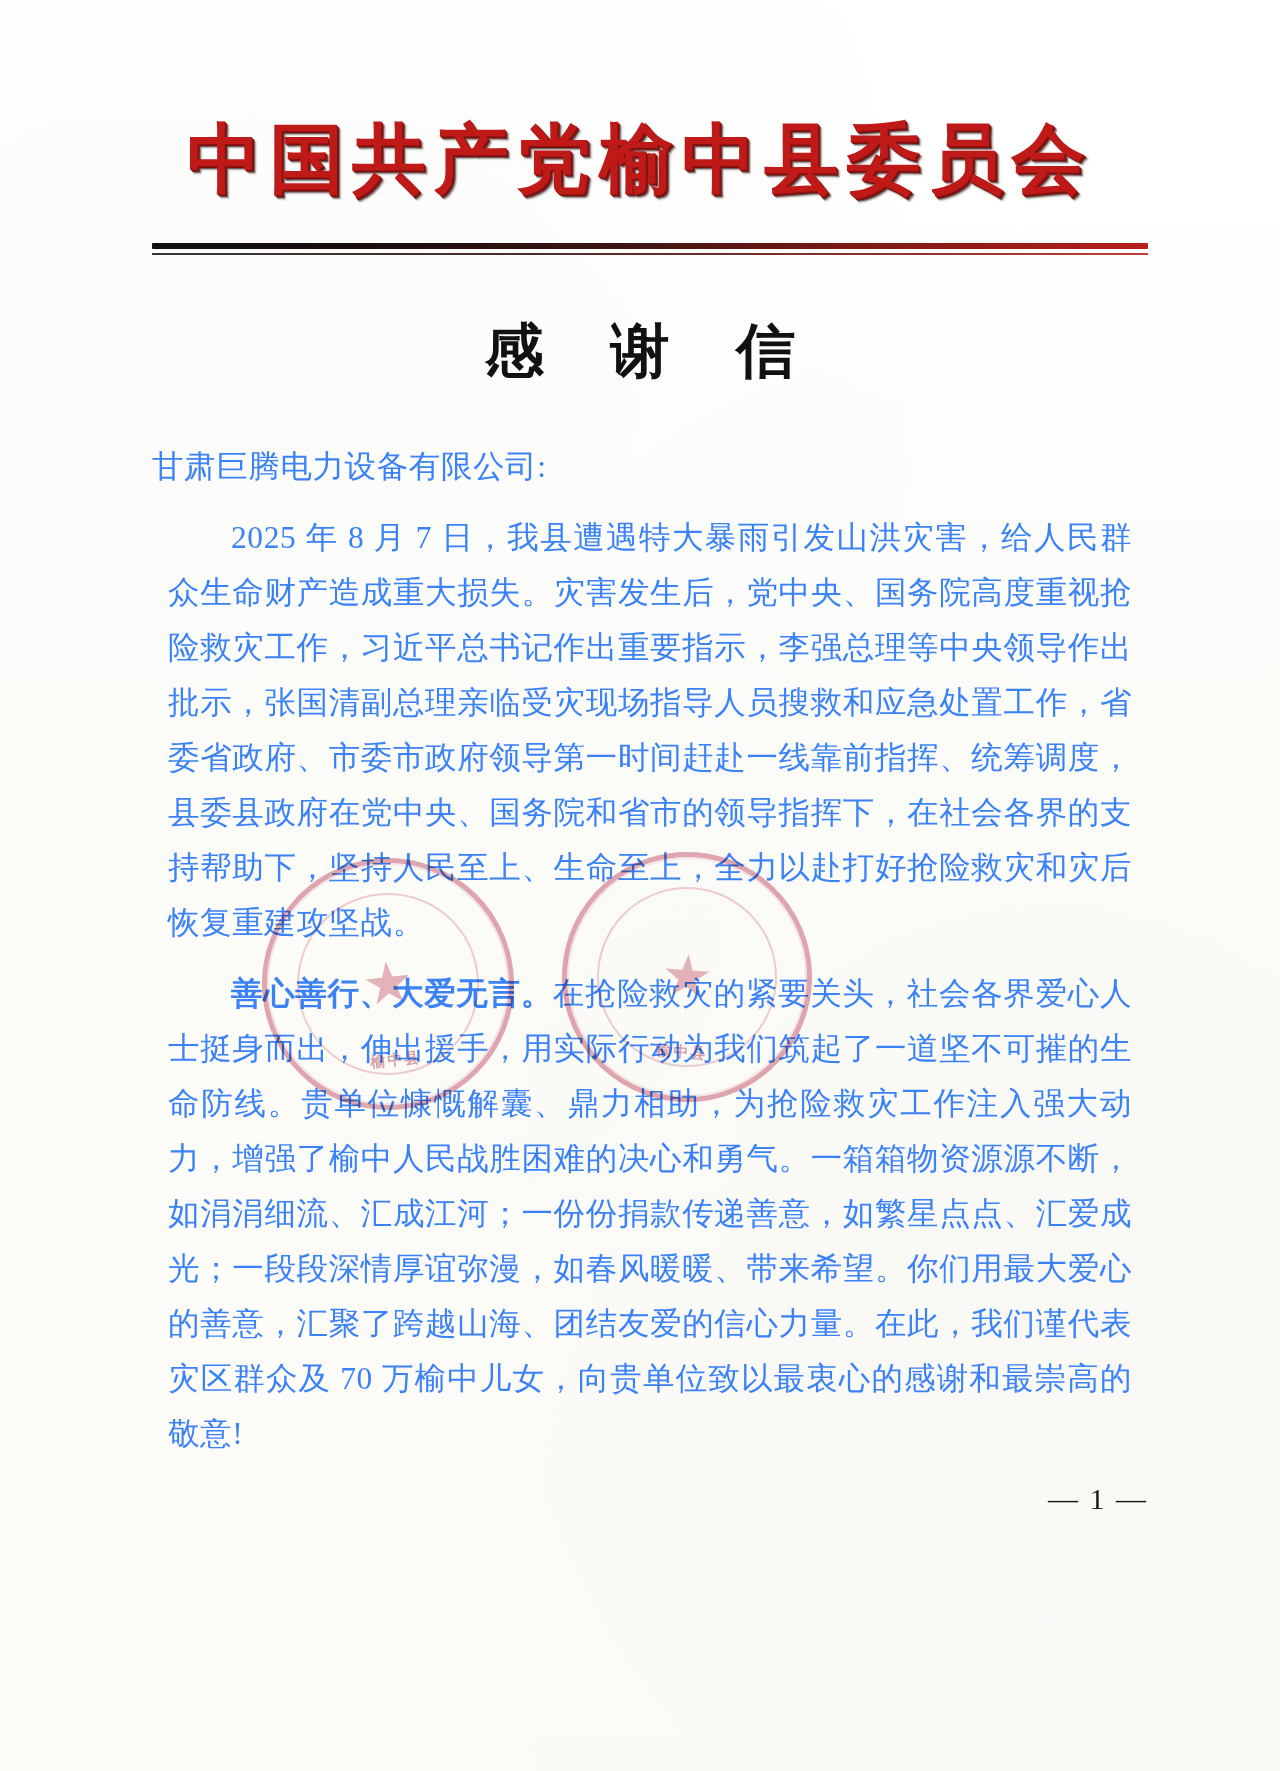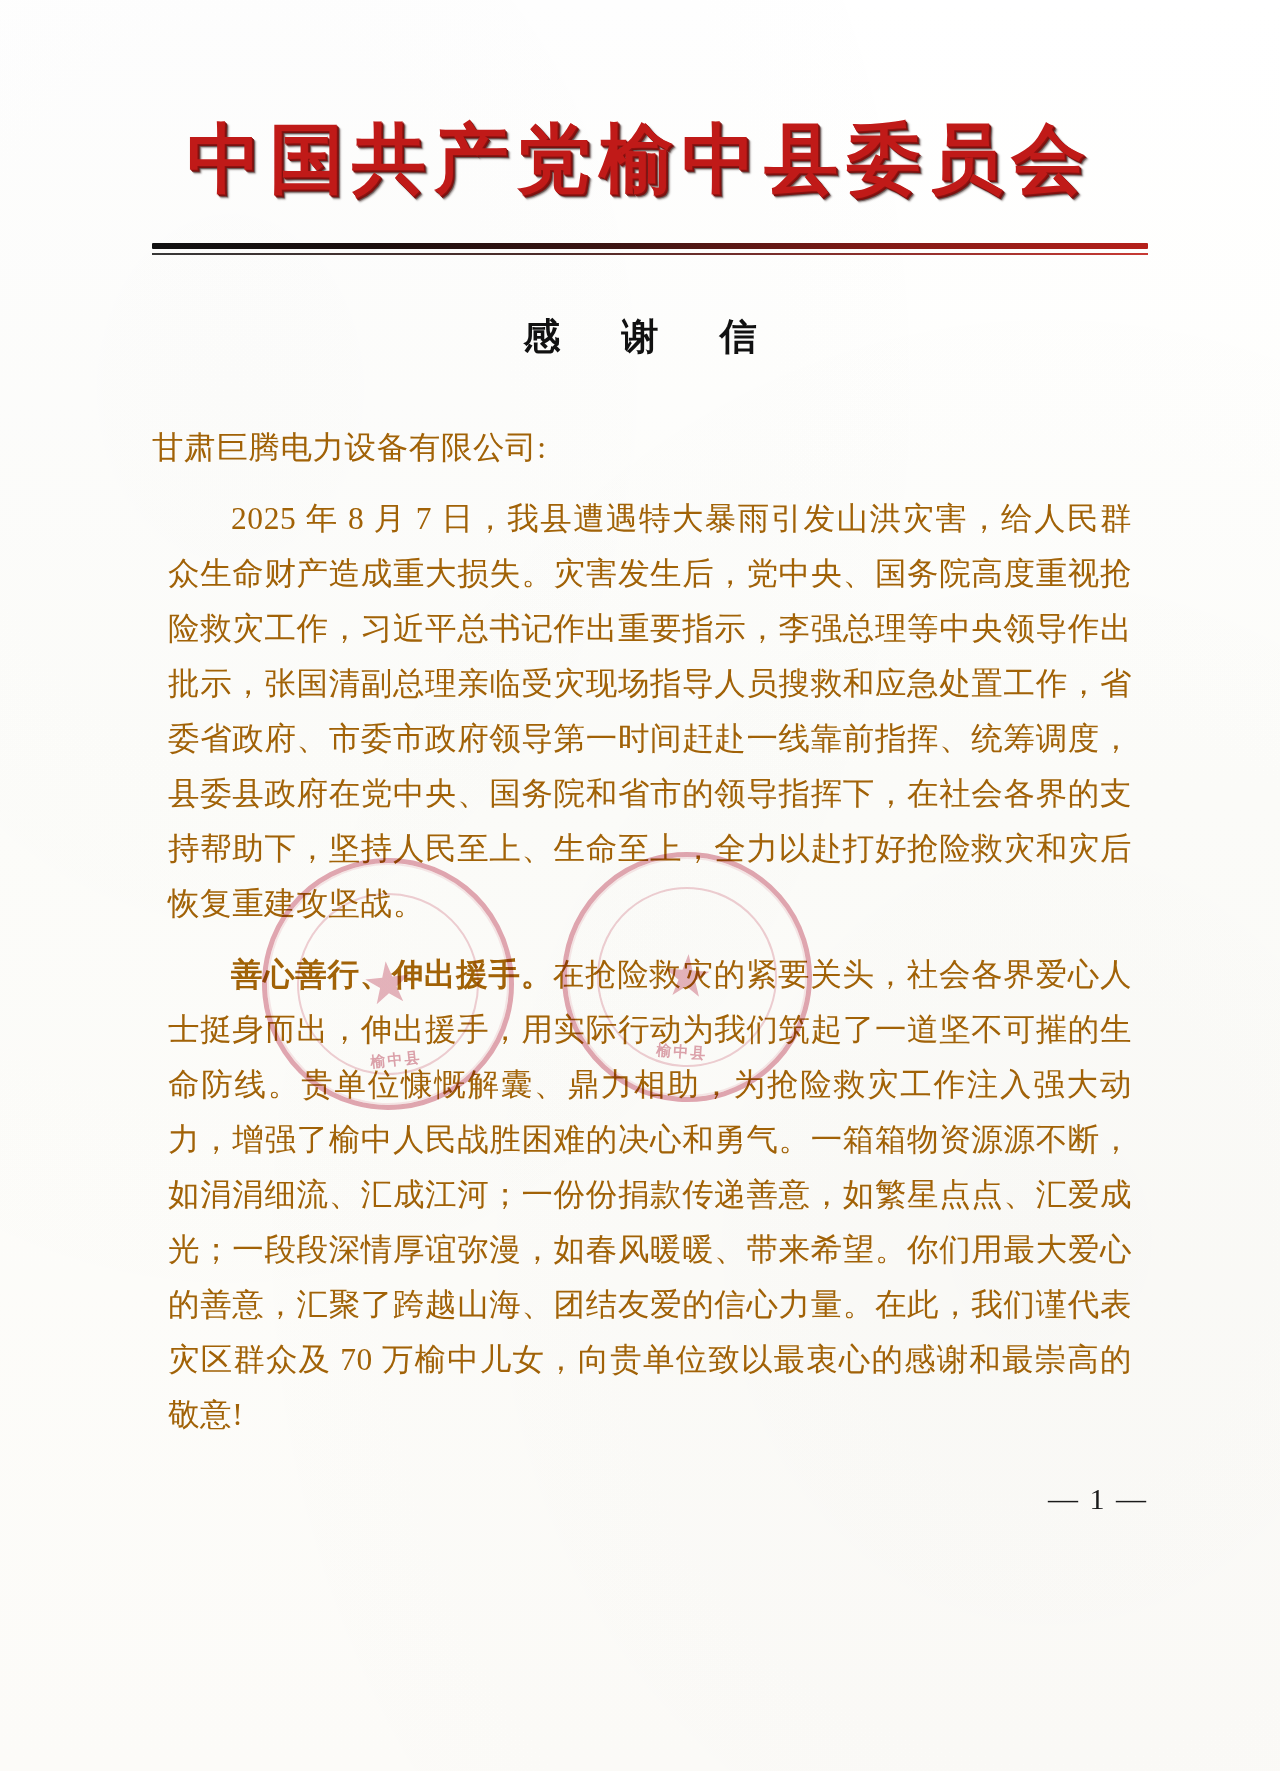--- a/index.html
+++ b/index.html
@@ -70,34 +70,34 @@
   }
 
   
   .doc-title {
     position: absolute;
     left: 0;
     right: 0;
     top: 312px;
     text-align: center;
     font-family: "Liberation Serif", "DejaVu Serif", serif;
-    font-size: 37px;
+    font-size: 59px;
     font-weight: 700;
     letter-spacing: 26px;
     text-indent: 26px;
     color: #111;
   }
 
   
   .body-block {
     position: absolute;
     left: 152px;
     width: 996px;
-    top: 420px;
-    color: #a16207;
+    top: 439px;
+    color: #3b82f6;
     font-family: "Liberation Serif", "DejaVu Serif", serif;
     font-size: 31.5px;
     line-height: 55px;
     letter-spacing: 0.6px;
     text-align: justify;
     text-justify: inter-ideograph;
   }
   .salutation {
     margin: 0 0 6px 0;
     font-size: 31.5px;
@@ -186,21 +186,21 @@
   </div>
 
   <div class="doc-title">感 谢 信</div>
 
   <div class="body-block">
 
     <p class="salutation">甘肃巨腾电力设备有限公司:</p>
 
     <p class="para">2025 年 8 月 7 日，我县遭遇特大暴雨引发山洪灾害，给人民群众生命财产造成重大损失。灾害发生后，党中央、国务院高度重视抢险救灾工作，习近平总书记作出重要指示，李强总理等中央领导作出批示，张国清副总理亲临受灾现场指导人员搜救和应急处置工作，省委省政府、市委市政府领导第一时间赶赴一线靠前指挥、统筹调度，县委县政府在党中央、国务院和省市的领导指挥下，在社会各界的支持帮助下，坚持人民至上、生命至上，全力以赴打好抢险救灾和灾后恢复重建攻坚战。</p>
 
-    <p class="para"><span class="strong-phrase">善心善行、伸出援手。</span><span>在抢险救灾的紧要关头，社会各界爱心人士挺身而出，伸出援手，用实际行动为我们筑起了一道坚不可摧的生命防线。贵单位慷慨解囊、鼎力相助，为抢险救灾工作注入强大动力，增强了榆中人民战胜困难的决心和勇气。一箱箱物资源源不断，如涓涓细流、汇成江河；一份份捐款传递善意，如繁星点点、汇爱成光；一段段深情厚谊弥漫，如春风暖暖、带来希望。你们用最大爱心的善意，汇聚了跨越山海、团结友爱的信心力量。在此，我们谨代表灾区群众及 70 万榆中儿女，向贵单位致以最衷心的感谢和最崇高的敬意!</span></p>
+    <p class="para"><span class="strong-phrase">善心善行、大爱无言。</span><span>在抢险救灾的紧要关头，社会各界爱心人士挺身而出，伸出援手，用实际行动为我们筑起了一道坚不可摧的生命防线。贵单位慷慨解囊、鼎力相助，为抢险救灾工作注入强大动力，增强了榆中人民战胜困难的决心和勇气。一箱箱物资源源不断，如涓涓细流、汇成江河；一份份捐款传递善意，如繁星点点、汇爱成光；一段段深情厚谊弥漫，如春风暖暖、带来希望。你们用最大爱心的善意，汇聚了跨越山海、团结友爱的信心力量。在此，我们谨代表灾区群众及 70 万榆中儿女，向贵单位致以最衷心的感谢和最崇高的敬意!</span></p>
   </div>
 
   <div class="seal" id="seal-left">
     <div class="ring"></div>
     <div class="ring-inner"></div>
     <div class="star"></div>
     <div class="bottom-text">榆中县</div>
   </div>
 
   <div class="seal" id="seal-right">

